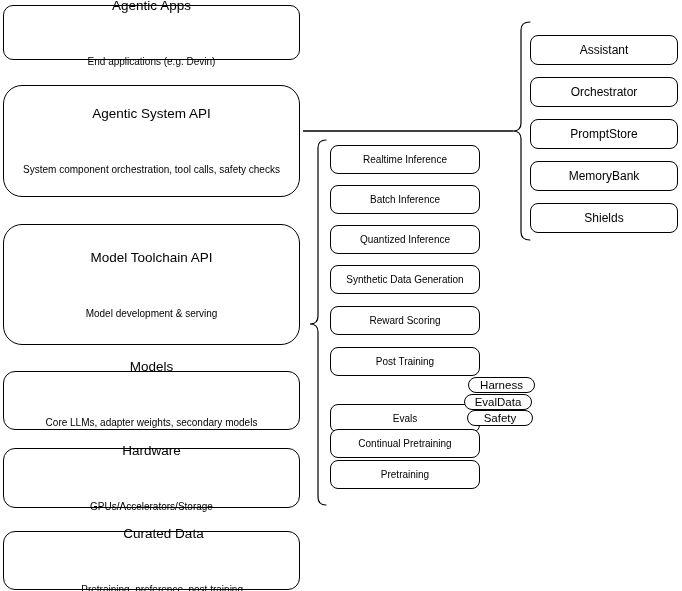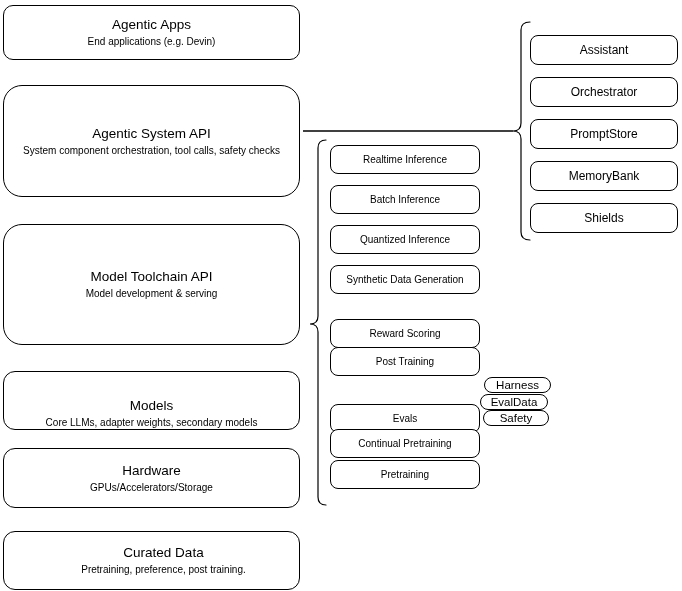--- a/index.html
+++ b/index.html
@@ -21,20 +21,21 @@
     position:absolute;
     background:var(--fill);
     border:1px solid var(--stroke);
     box-sizing:border-box;
     display:flex;
     flex-direction:column;
     align-items:center;
     justify-content:center;
     text-align:center;
     z-index:1;
+    gap:39px;
   }
   .big{left:3px;width:297px;}
   .big .title{font-size:13.5px;line-height:16px;}
   .big .subtitle{font-size:10px;line-height:13px;margin-top:2px;}
   .mid{
     left:330px;width:150px;height:29px;
     border-radius:8px;font-size:10px;white-space:nowrap;
   }
   .rightcol{
     left:530px;width:148px;height:30px;
@@ -42,21 +43,20 @@
   }
   .pill{
     position:absolute;
     background:var(--fill);
     border:1px solid var(--stroke);
     box-sizing:border-box;
     border-radius:9px;
     display:flex;align-items:center;justify-content:center;
     font-size:11.5px;white-space:nowrap;
     z-index:3;
-    margin-left:16px;
   }
   #connector-layer{
     position:absolute;left:0;top:0;z-index:2;
     pointer-events:none;
   }
 </style>
 </head>
 <body>
 
 <div id="stage">
@@ -96,21 +96,21 @@
   </div>
   <div class="box mid" style="top:185px;">
     <span>Batch Inference</span>
   </div>
   <div class="box mid" style="top:225px;">
     <span>Quantized Inference</span>
   </div>
   <div class="box mid" style="top:265px;">
     <span>Synthetic Data Generation</span>
   </div>
-  <div class="box mid" style="top:319px;">
+  <div class="box mid" style="top:306px;">
     <span>Reward Scoring</span>
   </div>
   <div class="box mid" style="top:347px;text-align:right;">
     <span>Post Training</span>
   </div>
   <div class="box mid" style="top:404px;">
     <span>Evals</span>
   </div>
   <div class="box mid" style="top:429px;">
     <span>Continual Pretraining</span>

